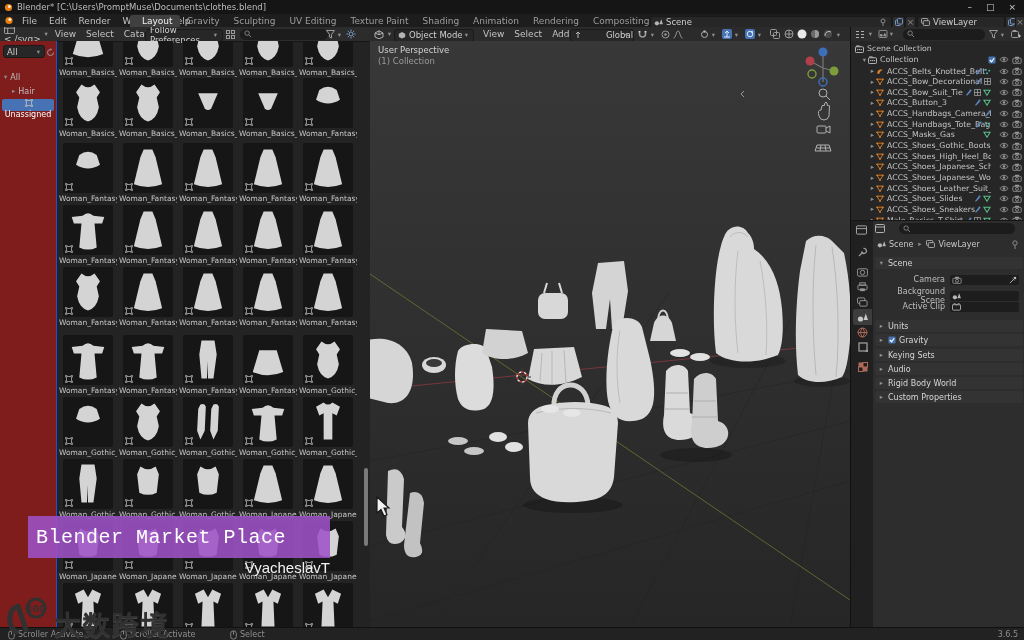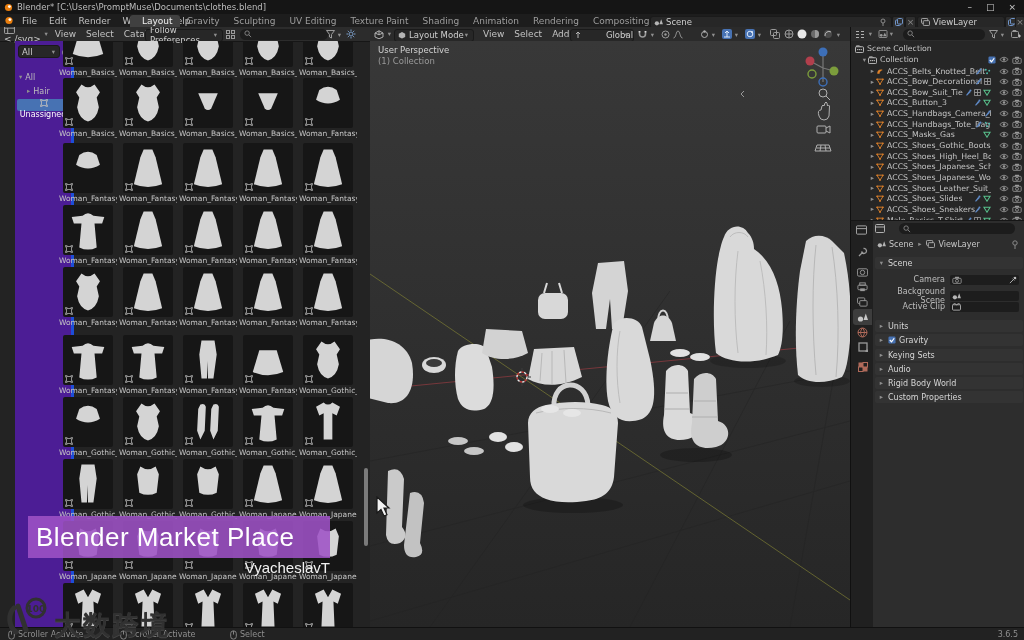--- a/index.html
+++ b/index.html
@@ -20,21 +20,21 @@
   .tr-field{position:absolute;top:1.5px;height:11px;background:#272727;border:1px solid #1a1a1a;border-radius:3px;display:flex;align-items:center;font-size:8.5px;color:#cfcfcf;}
   .mini-btn{position:absolute;top:1.5px;height:11px;background:#2e2e2e;border:1px solid #1a1a1a;border-radius:2px;display:flex;align-items:center;justify-content:center;width:11px;color:#9a9a9a;}
   
   .editor{position:absolute;overflow:hidden;}
   .ed-header{position:absolute;left:0;top:0;right:0;height:14px;background:#2c2c2c;border-bottom:1px solid #161616;display:flex;align-items:center;}
   .hdr-menu{padding:0 5px;color:#c2c2c2;}
   .searchbox{height:11px;background:#1c1c1c;border-radius:6px;display:flex;align-items:center;padding:0 4px;color:#8a8a8a;}
   
   .asset{left:0;top:27px;width:370px;height:600px;background:#232323;border-right:1px solid #101010;}
   .asset-body{position:absolute;left:0;top:14px;right:0;bottom:0;overflow:hidden;}
-  .asset-side{position:absolute;left:15px;top:0;width:56px;bottom:0;background:#4c1d95;border-right:3px solid #1d4ed8;}
+  .asset-side{position:absolute;left:0;top:0;width:56px;bottom:0;background:#7f1d1d;border-right:1px solid #1d4ed8;}
   .cat-row{position:absolute;left:2px;height:12px;display:flex;align-items:center;gap:3px;color:#bdbdbd;font-size:8px;width:52px;}
   .cat-row.sel{background:#4772b3;border-radius:2px;color:#fff;}
   .thumb-cell{position:absolute;width:60px;}
   .thumb-sq{position:relative;width:50px;height:50px;margin-left:5px;background:#161616;border-radius:2px;overflow:hidden;}
   .thumb-lab{width:58px;margin-left:1px;font-size:7.5px;color:#c6c6c6;white-space:nowrap;overflow:hidden;text-align:left;padding-top:1px;}
   .badge-corner{position:absolute;left:2px;bottom:2px;opacity:.9;}
   .vscroll{position:absolute;right:2px;width:4px;border-radius:2px;background:#7a7a7a;}
   
   .vp{left:370px;top:27px;width:480px;height:600px;background:#2e2e2e;}
   .vp-header{background:#2b2b2b;}
@@ -57,21 +57,21 @@
   .pcontent{position:absolute;left:22px;top:0;right:0;bottom:0;background:#2d2d2d;}
   .pan-hdr{position:absolute;left:2px;right:2px;height:12px;background:#333333;border-radius:2px;display:flex;align-items:center;color:#d6d6d6;font-size:8px;gap:3px;padding-left:3px;}
   .field-row{position:absolute;left:0;right:6px;height:11px;display:flex;align-items:center;font-size:8px;}
   .f-label{width:72px;text-align:right;color:#bdbdbd;padding-right:5px;flex:none;}
   .f-input{flex:1;height:10px;background:#1d1d1d;border-radius:2px;display:flex;align-items:center;padding:0 2px;gap:2px;}
   
   .statusbar{left:0;top:627px;width:1024px;height:13px;background:#222222;border-top:1px solid #111;color:#8f8f8f;font-size:8px;}
   .hint{position:absolute;top:0;height:13px;display:flex;align-items:center;gap:3px;}
   
   .banner{left:28px;top:516px;width:302px;height:42px;background:rgba(158,82,198,.88);display:flex;align-items:center;z-index:40;}
-  .banner-text{font-family:Liberation Sans, sans-serif;font-weight:300;font-size:26px;color:#ffffff;padding-left:8px;letter-spacing:.5px;white-space:nowrap;}
+  .banner-text{font-family:Liberation Mono, monospace;font-weight:300;font-size:20px;color:#ffffff;padding-left:8px;letter-spacing:.5px;white-space:nowrap;}
   .author{left:150px;top:559px;width:180px;text-align:right;z-index:40;font-family:"Liberation Sans",sans-serif;font-weight:300;font-size:15px;color:#f2f2f2;}
   .watermark{left:4px;top:590px;width:200px;height:50px;z-index:50;display:flex;align-items:flex-end;gap:2px;}
   .wm-text{font-size:27px;font-weight:bold;color:#313131;text-shadow:0 1px 0 #454545;letter-spacing:2px;line-height:30px;}
   .cursor{left:376px;top:496px;z-index:90;}
   svg{display:block;}
 </style>
 </head>
 <body>
 <div class="app">
 
@@ -942,21 +942,21 @@
             <path d="M5,0.8 L9,3 V7 L5,8.8 L1,7 V3 Z M5,0.8 V4.8 M1,3 L5,4.8 L9,3" fill="none" stroke="#b0b0b0"></path>
           </svg>
         </span>
     <span class="exp">▾</span>
     <div class="tr-field" style="left:24px;width:78px;">
       <span style="margin:0 3px;">
             <svg width="8" height="8" viewBox="0 0 10 9">
               <path d="M5,0.8 L9,3 V7 L5,8.8 L1,7 V3 Z" fill="#b5b5b5"></path>
             </svg>
           </span>
-      <span>Layout Mode</span>
+      <span>Object Mode</span>
       <span style="position:absolute;right:3px;" class="exp">▾</span>
     </div>
     <div class="row abs" style="left:108px;top:0;height:14px;">
           <span class="hdr-menu">View</span>
           <span class="hdr-menu">Select</span>
           <span class="hdr-menu">Add</span>
           <span class="hdr-menu">Object</span>
         </div>
     <div class="tr-field" style="left:200px;width:62px;justify-content:space-between;">
       <span style="margin:0 3px;">

